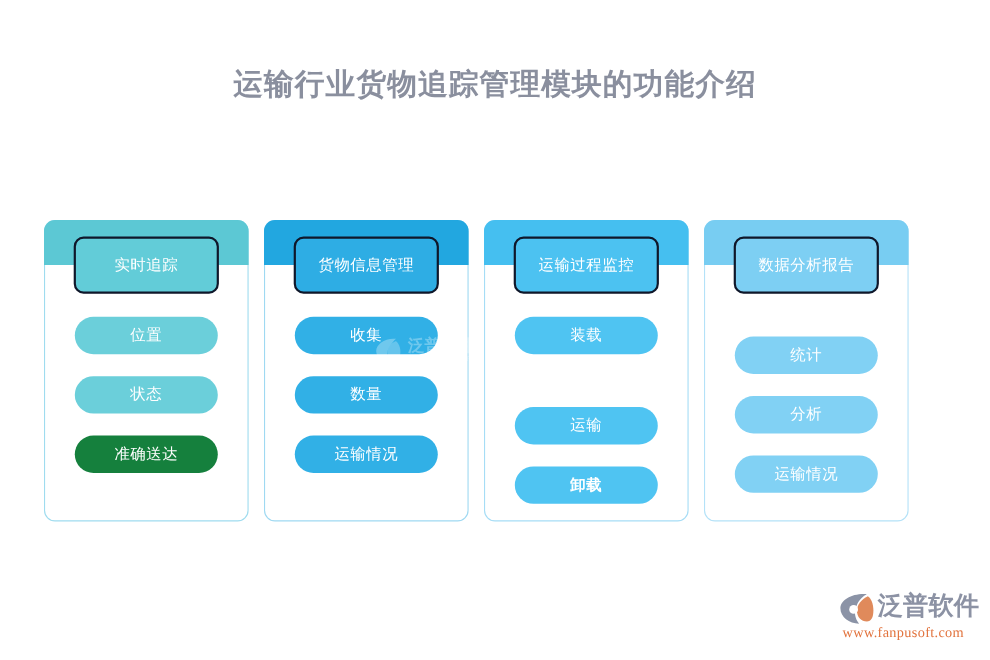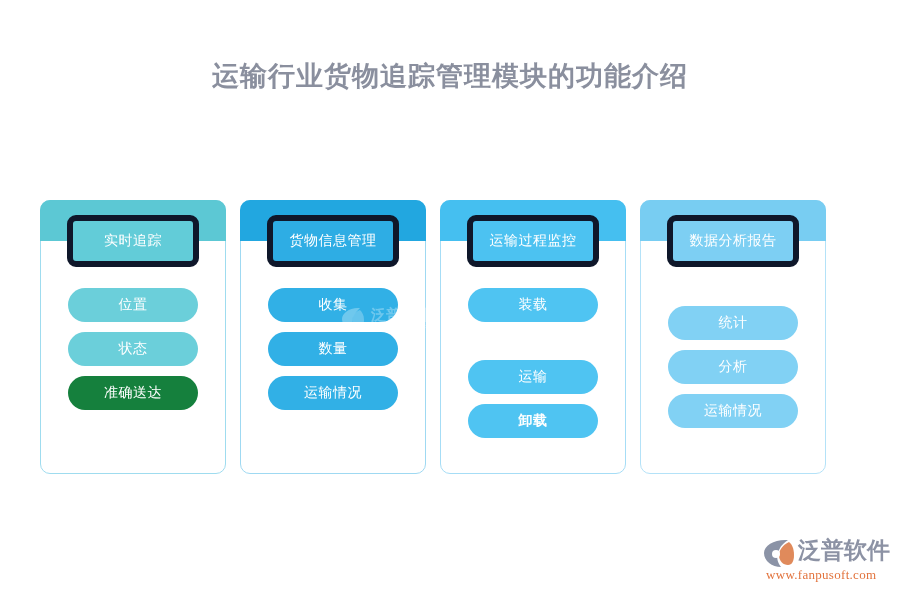--- a/index.html
+++ b/index.html
@@ -83,21 +83,21 @@
   }
 
   
   .card-header-pill {
     position: absolute;
     left: 27px;
     top: 15px;
     width: 132px;
     height: 52px;
     box-sizing: border-box;
-    border: 6px solid #0f172a;
+    border: 2px solid #0f172a;
     border-radius: 9px;
     z-index: 3;
     display: flex;
     align-items: center;
     justify-content: center;
     color: #ffffff;
     font-size: 14px;
     letter-spacing: 0.5px;
     white-space: nowrap;
   }
@@ -105,21 +105,21 @@
   
   .card-items {
     position: absolute;
     left: 0;
     top: 88px;
     width: 186px;
     z-index: 3;
     display: flex;
     flex-direction: column;
     align-items: center;
-    gap: 10px;
+    gap: 20px;
   }
 
   .item-pill {
     width: 130px;
     height: 34px;
     border-radius: 17px;
     display: flex;
     align-items: center;
     justify-content: center;
     color: #ffffff;

